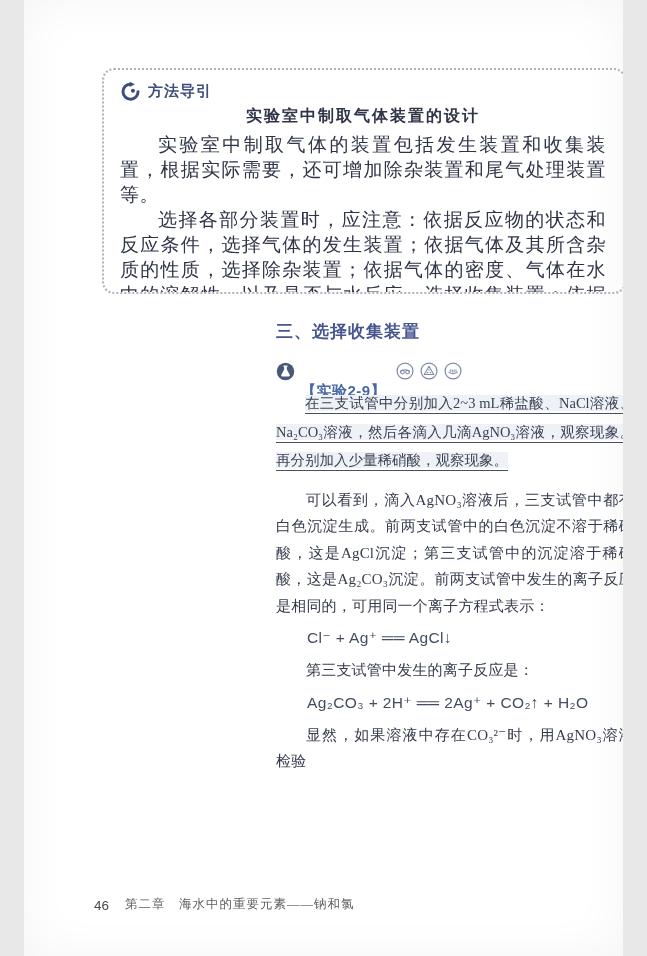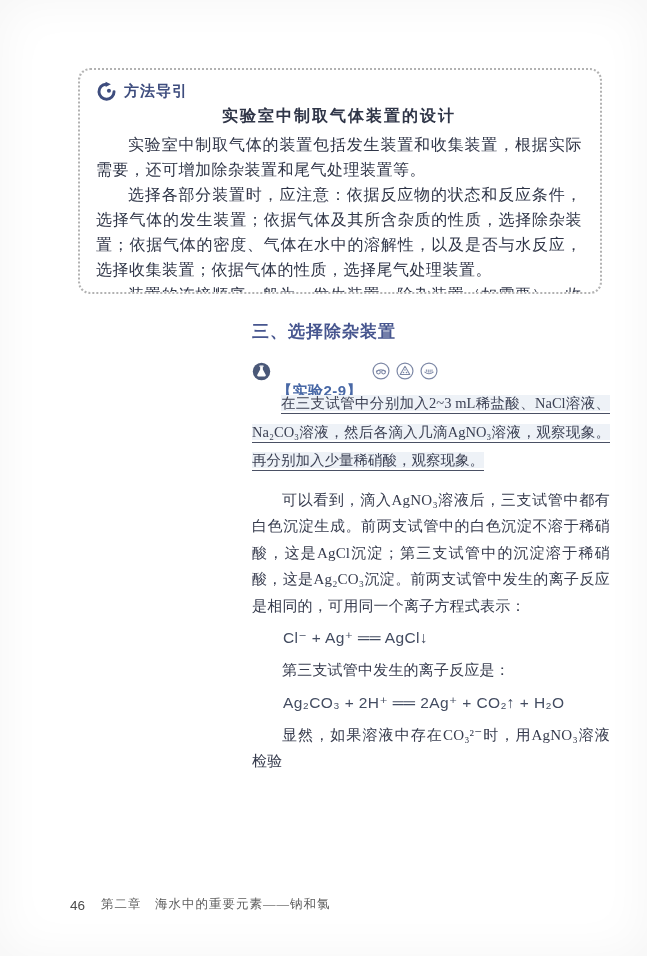--- a/index.html
+++ b/index.html
@@ -1,18 +1,18 @@
 <!DOCTYPE html>
 <html><head>
 <meta charset="utf-8">
 <style>
   html,body{margin:0;padding:0;background:#e8e8e8;}
   .page{
     position:relative;
-    width:647px;height:956px;
+    width:599px;height:956px;
     margin:0 auto;
     background:#ffffff;
     box-shadow:inset 0 0 50px rgba(0,0,0,0.045);
     overflow:hidden;
     font-family:"Liberation Serif","DejaVu Serif",serif;
     color:#363b4d;
   }
   
   .method-box{
     position:absolute;left:78px;top:68px;width:524px;height:226px;
@@ -24,21 +24,21 @@
   .mbox-header{display:flex;align-items:center;gap:7px;height:24px;}
   .mbox-tag{
     font-family:"Liberation Sans","DejaVu Sans",sans-serif;
     font-weight:bold;font-size:15px;color:#3e4d7e;letter-spacing:1px;
   }
   .mbox-title{
     text-align:center;font-size:16px;font-weight:bold;color:#2f3547;
     letter-spacing:2px;margin:3px 0 5px 0;
   }
   .method-box p{
-    margin:0;font-size:16px;line-height:25px;text-indent:2em;
+    margin:0;font-size:19px;line-height:25px;text-indent:2em;
     text-align:justify;color:#2f3547;letter-spacing:0.5px;
   }
   
   .main{position:absolute;left:252px;top:320px;width:358px;}
   .section-heading{
     margin:0 0 16px 0;
     font-family:"Liberation Sans","DejaVu Sans",sans-serif;
     font-size:17px;font-weight:bold;color:#47568f;letter-spacing:1px;
   }
   .body{
@@ -94,21 +94,21 @@
       </span>
       <span class="mbox-tag">方法导引</span>
     </div>
     <div class="mbox-title">实验室中制取气体装置的设计</div>
     <p>实验室中制取气体的装置包括发生装置和收集装置，根据实际需要，还可增加除杂装置和尾气处理装置等。</p>
     <p>选择各部分装置时，应注意：依据反应物的状态和反应条件，选择气体的发生装置；依据气体及其所含杂质的性质，选择除杂装置；依据气体的密度、气体在水中的溶解性，以及是否与水反应，选择收集装置；依据气体的性质，选择尾气处理装置。</p>
     <p>装置的连接顺序一般为：发生装置→除杂装置（如需要）→收集装置→尾气处理装置（如需要）。</p>
   </div>
 
   <div class="main">
-    <h3 class="section-heading">三、选择除杂装置</h3>
+    <h3 class="section-heading">三、选择收集装置</h3>
 
 
     <div class="exp-header">
       <span class="icon">
         <svg width="19" height="19" viewBox="0 0 24 24">
           <circle cx="12" cy="12" r="11" fill="#4a5878"></circle>
           <rect x="9.2" y="4.4" width="5.6" height="1.7" rx="0.8" fill="#ffffff"></rect>
           <path d="M10.3 5.8 v3.6 L6.7 16.2 c-.5 1 .2 2.2 1.4 2.2 h7.8 c1.2 0 1.9-1.2 1.4-2.2 L13.7 9.4 V5.8 Z" fill="#ffffff"></path>
         </svg>
       </span>

